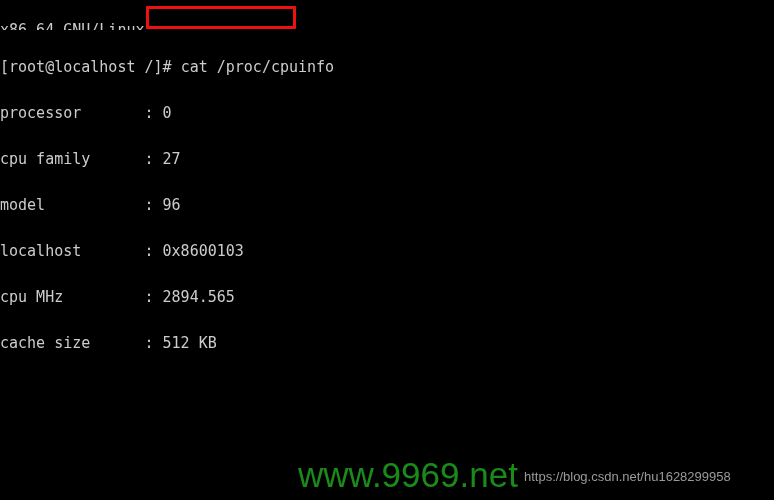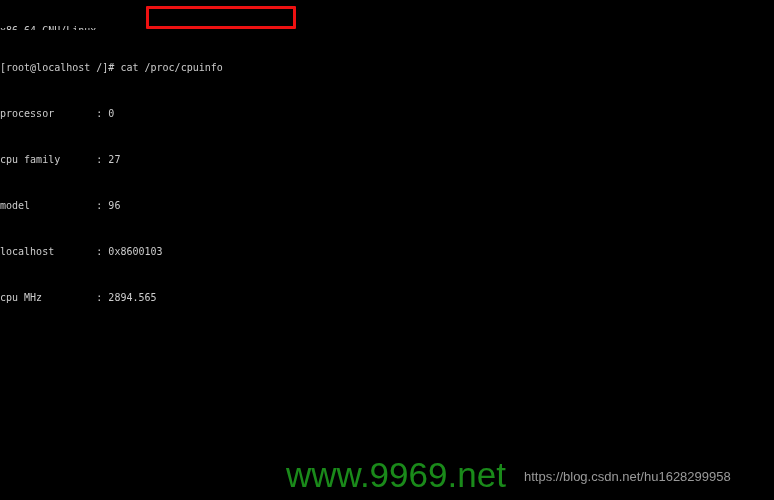--- a/index.html
+++ b/index.html
@@ -18,21 +18,21 @@
 
   #terminal {
     position: absolute;
     left: 0;
     top: 0;
     width: 774px;
     height: 500px;
     background: #000000;
     color: #cccccc;
     font-family: "DejaVu Sans Mono", "Liberation Mono", monospace;
-    font-size: 10px;
+    font-size: 15px;
     line-height: 15.3px;
     letter-spacing: 0px;
     white-space: pre;
     overflow: hidden;
   }
 
   
   #terminal .clipped-top {
     display: block;
     height: 7px;
@@ -56,21 +56,21 @@
     height: 23px;
     border: 3px solid #ee1111;
     box-sizing: border-box;
     pointer-events: none;
     border-radius: 1px;
   }
 
   
   #watermark-green {
     position: absolute;
-    left: 286px;
+    left: 298px;
     top: 455px;
     font-family: "Liberation Sans", sans-serif;
     font-size: 35px;
     font-weight: 400;
     color: #1a8a1a;
     letter-spacing: 0px;
     white-space: nowrap;
     pointer-events: none;
   }
 
@@ -89,20 +89,21 @@
 <body>
 
 <div id="terminal">
   <span class="clipped-top">x86_64 GNU/Linux</span>
   <span class="term-line"><span>[root@localhost /]# </span><span>cat /proc/cpuinfo</span></span>
   <span class="term-line">processor       : 0</span>
   <span class="term-line">cpu family      : 27</span>
   <span class="term-line">model           : 96</span>
   <span class="term-line">localhost       : 0x8600103</span>
   <span class="term-line">cpu MHz         : 2894.565</span>
+  <span class="term-line">cache size      : 512 KB</span>
   
   
   
   
   
   
   
   
   
   

